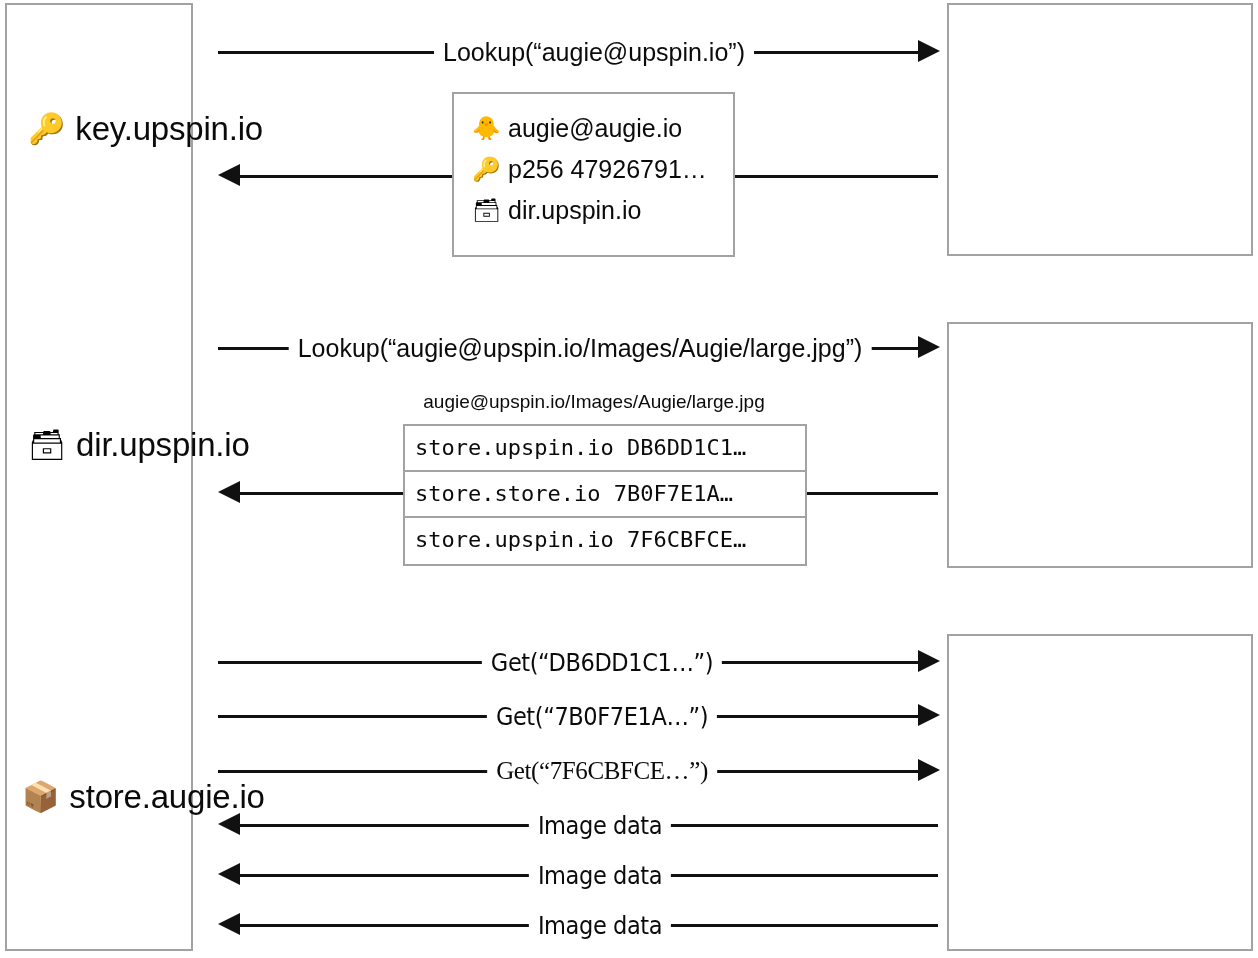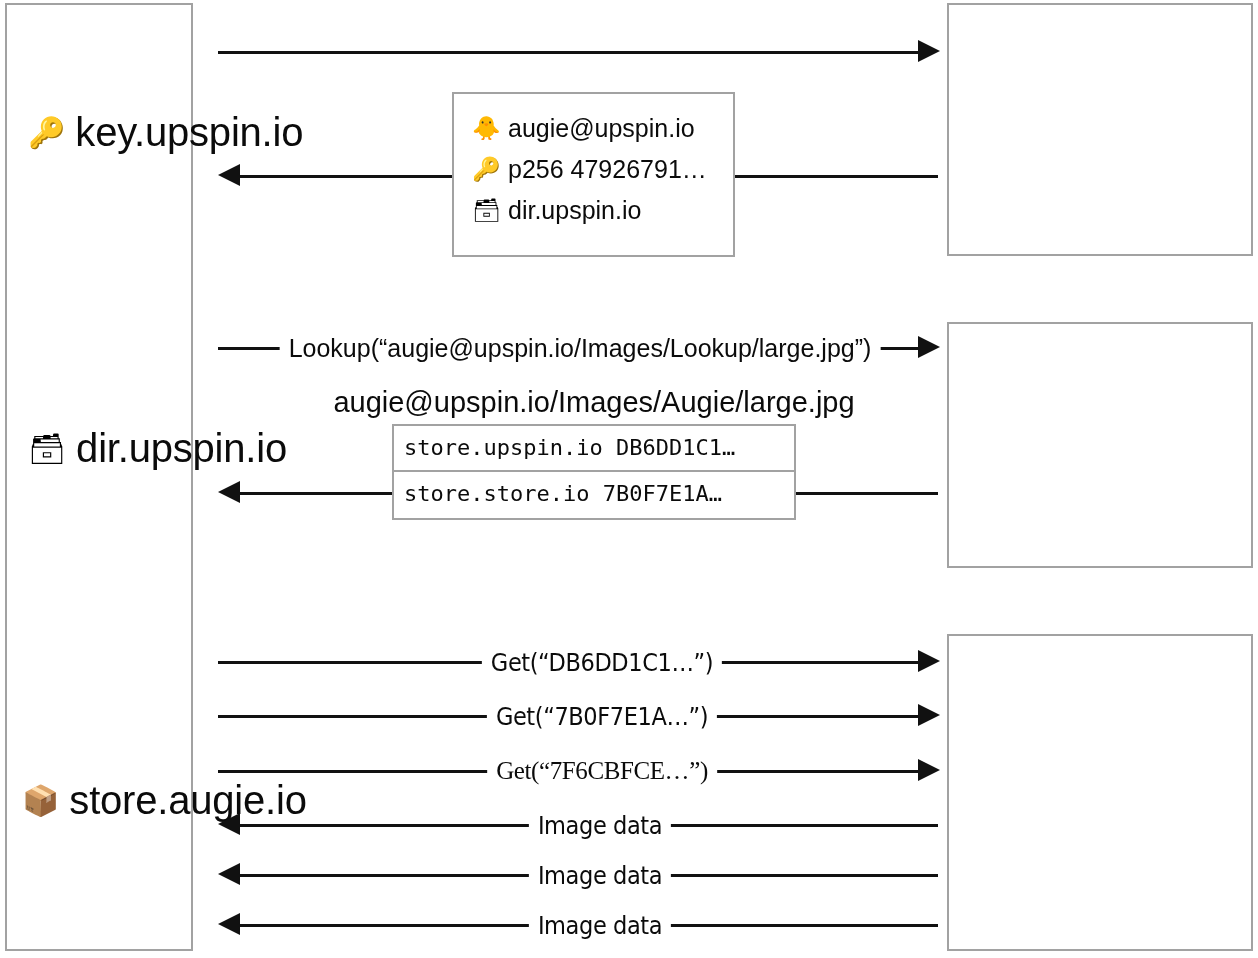--- a/index.html
+++ b/index.html
@@ -29,21 +29,21 @@
     align-items:center;
     white-space:nowrap;
   }
   .node-emoji{
     font-family:"DejaVu Sans",sans-serif;
     font-size:30px;
     line-height:1;
     margin-right:10px;
   }
   .node-label{
-    font-size:40px;
+    font-size:33px;
     color:#0b0b0b;
     letter-spacing:-0.2px;
   }
 
   
   #client-box{left:5px;top:3px;width:188px;height:948px;}
   #client-inner{top:462px;justify-content:center;}
   #client-inner .node-emoji{font-size:29px;margin-right:8px;}
   #client-inner .node-label{font-size:32px;}
 
@@ -88,21 +88,21 @@
   .arrow-label.condensed{
     font-family:"Liberation Sans Narrow","DejaVu Sans Condensed","Liberation Sans",sans-serif;
     font-stretch:condensed;
     font-size:25px;
     letter-spacing:-0.4px;
   }
 
   
   .free-text{
     position:absolute;
-    font-size:29px;
+    font-size:19px;
     color:#0b0b0b;
     white-space:nowrap;
     transform:translate(-50%,-50%);
     text-align:right;
   }
 
   
   #key-card{
     position:absolute;
     left:452px;top:92px;
@@ -126,21 +126,21 @@
     display:inline-block;
   }
   .kv-text{
     font-size:25px;
     color:#0b0b0b;
   }
 
   
   #ref-table{
     position:absolute;
-    left:392px;top:424px;
+    left:403px;top:424px;
     width:404px;
     box-sizing:border-box;
     border:2px solid #a2a2a2;
     background:#ffffff;
   }
   .ref-row{
     box-sizing:border-box;
     height:46px;
     line-height:44px;
     border-bottom:2px solid #a2a2a2;
@@ -178,51 +178,53 @@
   </div>
 
   <div class="node-box" id="store-box"></div>
   <div class="node-inner" id="store-inner">
     <span class="node-emoji">📦</span>
     <span class="node-label">store.augie.io</span>
   </div>
 
   <div class="hline" style="left:218px;top:51px;width:700px;"></div>
   <div class="arrowhead right" style="left:918px;top:40px;"></div>
+  <div class="arrow-label" style="left:594px;top:52px;">Lookup(“augie@upspin.io”)</div>
 
   <div class="hline" style="left:228px;top:175px;width:710px;"></div>
   <div class="arrowhead left" style="left:218px;top:164px;"></div>
 
   <div id="key-card">
     <div class="kv-row">
       <span class="kv-emoji">🐥</span>
-      <span class="kv-text">augie@upspin.io</span>
+      <span class="kv-text">augie@augie.io</span>
     </div>
     <div class="kv-row">
       <span class="kv-emoji">🔑</span>
       <span class="kv-text">p256 47926791…</span>
     </div>
     <div class="kv-row">
       <span class="kv-emoji">🗃</span>
       <span class="kv-text">dir.upspin.io</span>
     </div>
   </div>
 
   <div class="hline" style="left:218px;top:347px;width:700px;"></div>
   <div class="arrowhead right" style="left:918px;top:336px;"></div>
-  <div class="arrow-label" style="left:580px;top:348px;">Lookup(“augie@upspin.io/Images/Lookup/large.jpg”)</div>
+  <div class="arrow-label" style="left:580px;top:348px;">Lookup(“augie@upspin.io/Images/Augie/large.jpg”)</div>
 
   <div class="hline" style="left:228px;top:492px;width:710px;"></div>
   <div class="arrowhead left" style="left:218px;top:481px;"></div>
 
   <div class="free-text" style="left:594px;top:402px;">augie@upspin.io/Images/Augie/large.jpg</div>
 
   <div id="ref-table">
     <div class="ref-row">store.upspin.io DB6DD1C1…</div>
     <div class="ref-row">store.store.io 7B0F7E1A…</div>
+    <div class="ref-row">store.upspin.io 7F6CBFCE…</div>
   </div>
 
   <div class="hline" style="left:218px;top:661px;width:700px;"></div>
   <div class="arrowhead right" style="left:918px;top:650px;"></div>
   <div class="arrow-label condensed" style="left:602px;top:662px;">Get(“DB6DD1C1…”)</div>
 
   <div class="hline" style="left:218px;top:715px;width:700px;"></div>
   <div class="arrowhead right" style="left:918px;top:704px;"></div>
   <div class="arrow-label condensed" style="left:602px;top:716px;">Get(“7B0F7E1A…”)</div>
 

